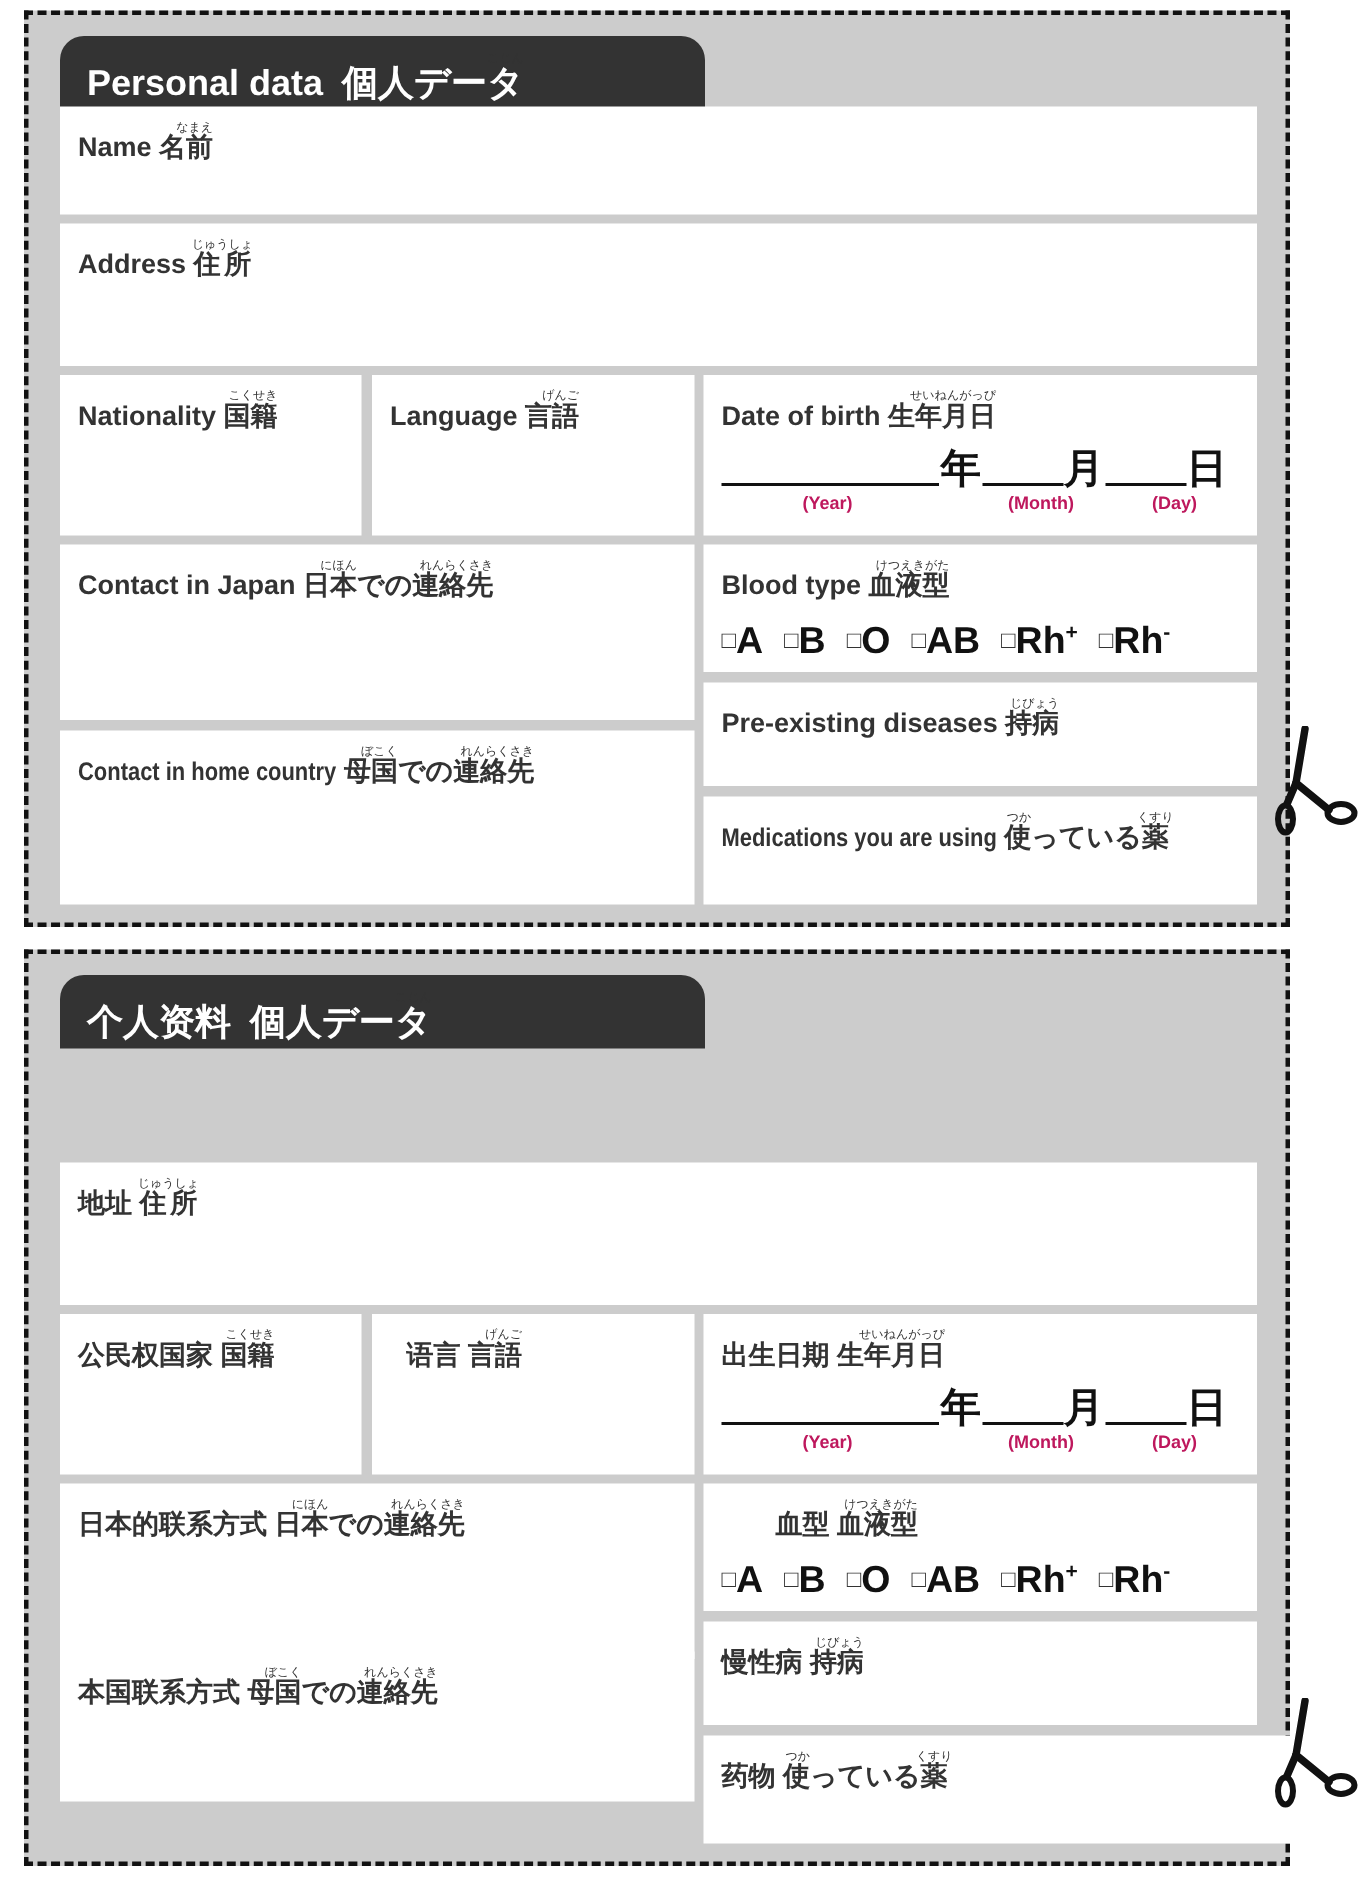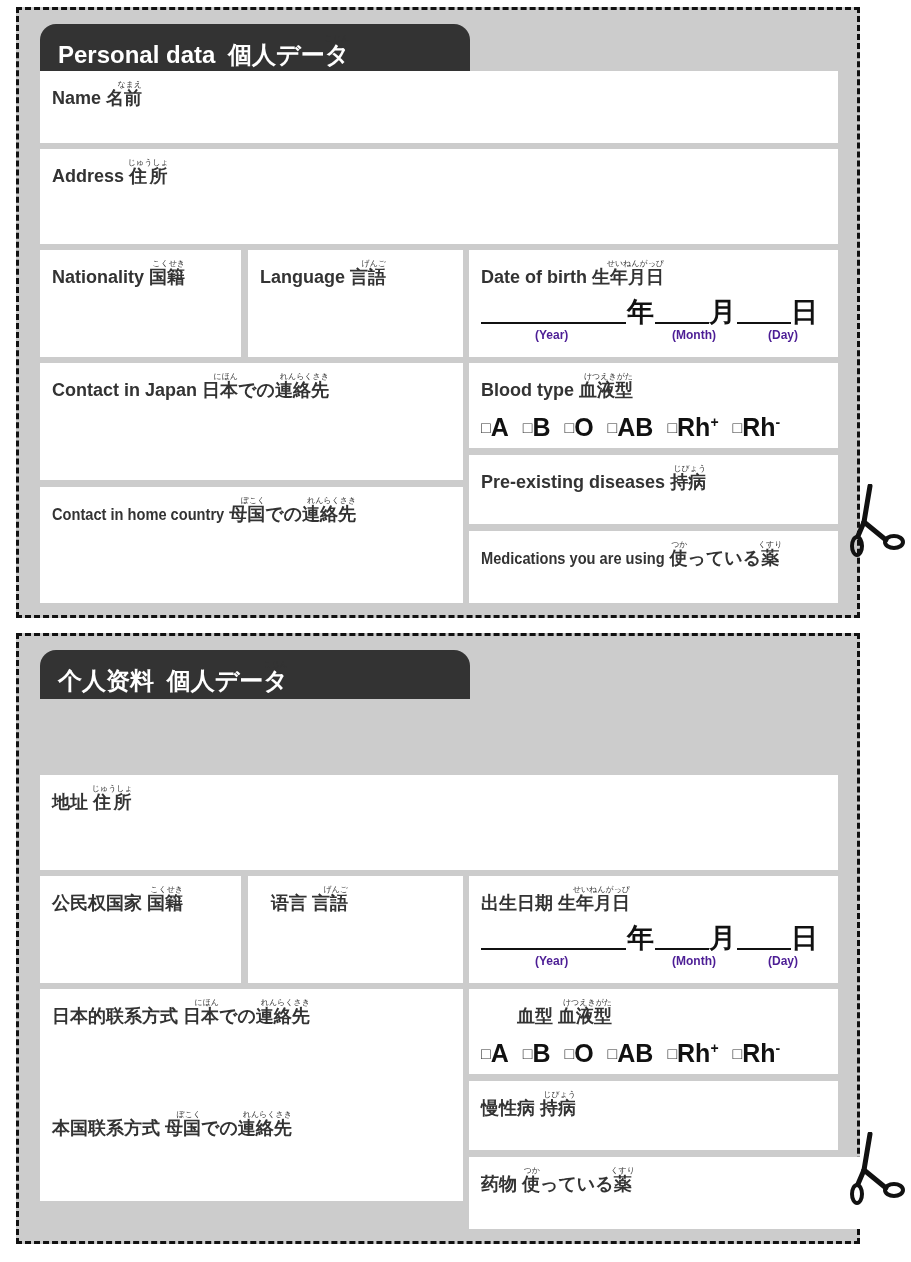--- a/index.html
+++ b/index.html
@@ -5,21 +5,21 @@
   html,body{margin:0;padding:0;background:#ffffff;}
   body{width:911px;height:1262px;position:relative;overflow:hidden;font-family:"Liberation Sans","DejaVu Sans",sans-serif;color:#333333;}
   .card{position:absolute;left:16px;width:844px;height:611px;background:#cccccc;border:3px dashed #111111;box-sizing:border-box;}
   .tab{position:absolute;left:21px;top:14px;width:430px;height:49px;background:#333333;border-radius:16px 16px 0 0;color:#ffffff;font-weight:bold;font-size:24px;box-sizing:border-box;padding:15px 0 0 18px;}
   .cell{position:absolute;background:#ffffff;box-sizing:border-box;padding:9px 12px;}
   .lbl{font-weight:bold;font-size:18px;color:#333333;white-space:nowrap;line-height:1.2;}
   ruby rt{font-size:8px;font-weight:normal;color:#333333;text-align:right;}
   .dob{position:absolute;left:12px;right:12px;top:44px;height:48px;}
   .uline{position:absolute;bottom:18px;border-bottom:2px solid #111;height:0;}
   .kanji{position:absolute;top:0;font-size:27px;font-weight:bold;color:#111;}
-  .unit{position:absolute;bottom:0;font-size:12px;font-weight:bold;color:#4c1d95;}
+  .unit{position:absolute;bottom:0;font-size:12px;font-weight:bold;color:#be185d;}
   .blood{position:absolute;left:12px;top:50px;font-size:25px;font-weight:bold;color:#111;white-space:nowrap;}
   .blood .opt{margin-right:14px;}
   .blood .box{font-size:16px;font-weight:normal;color:#333;vertical-align:3px;}
   .blood sup{font-size:14px;}
   .scissors{position:absolute;}
 </style>
 </head>
 <body>
 
 <div id="cards-root">

